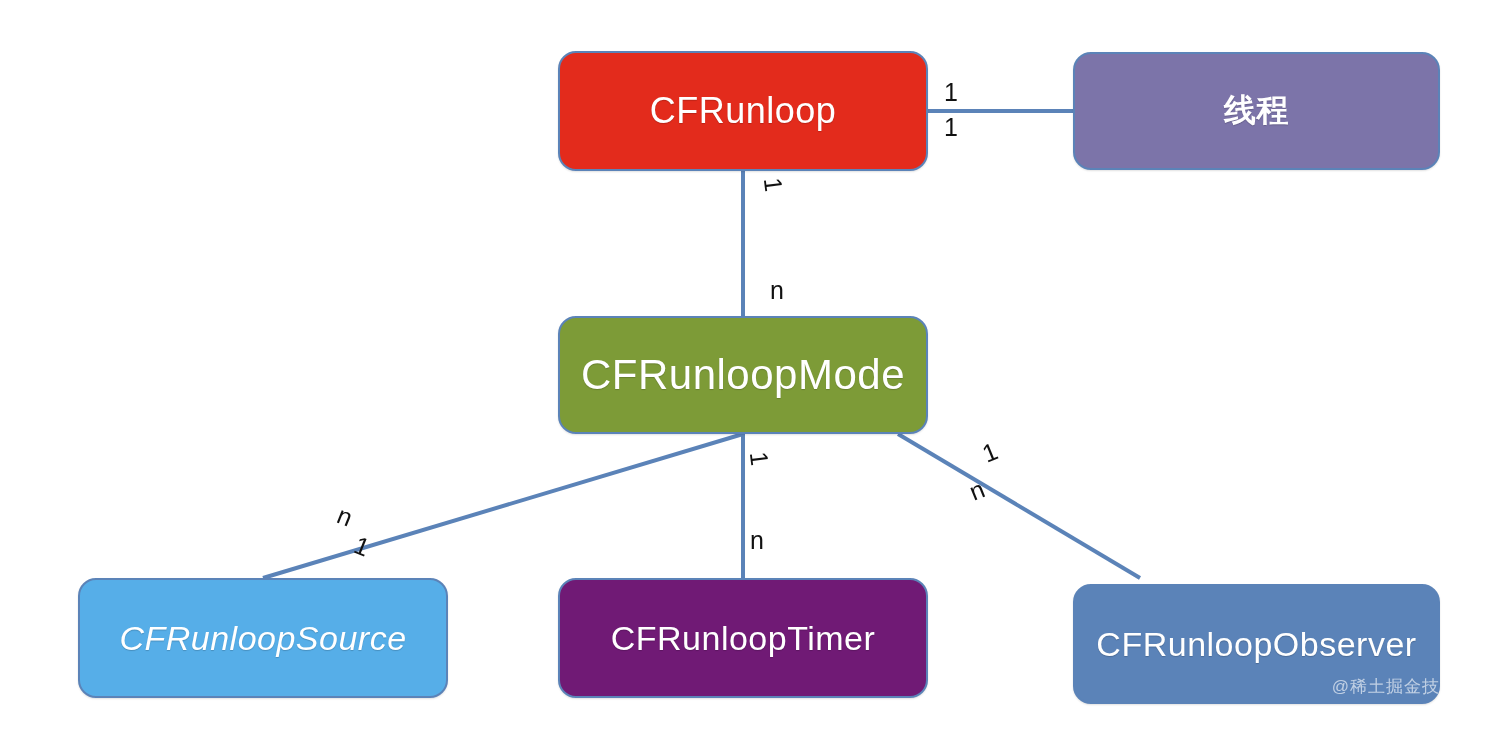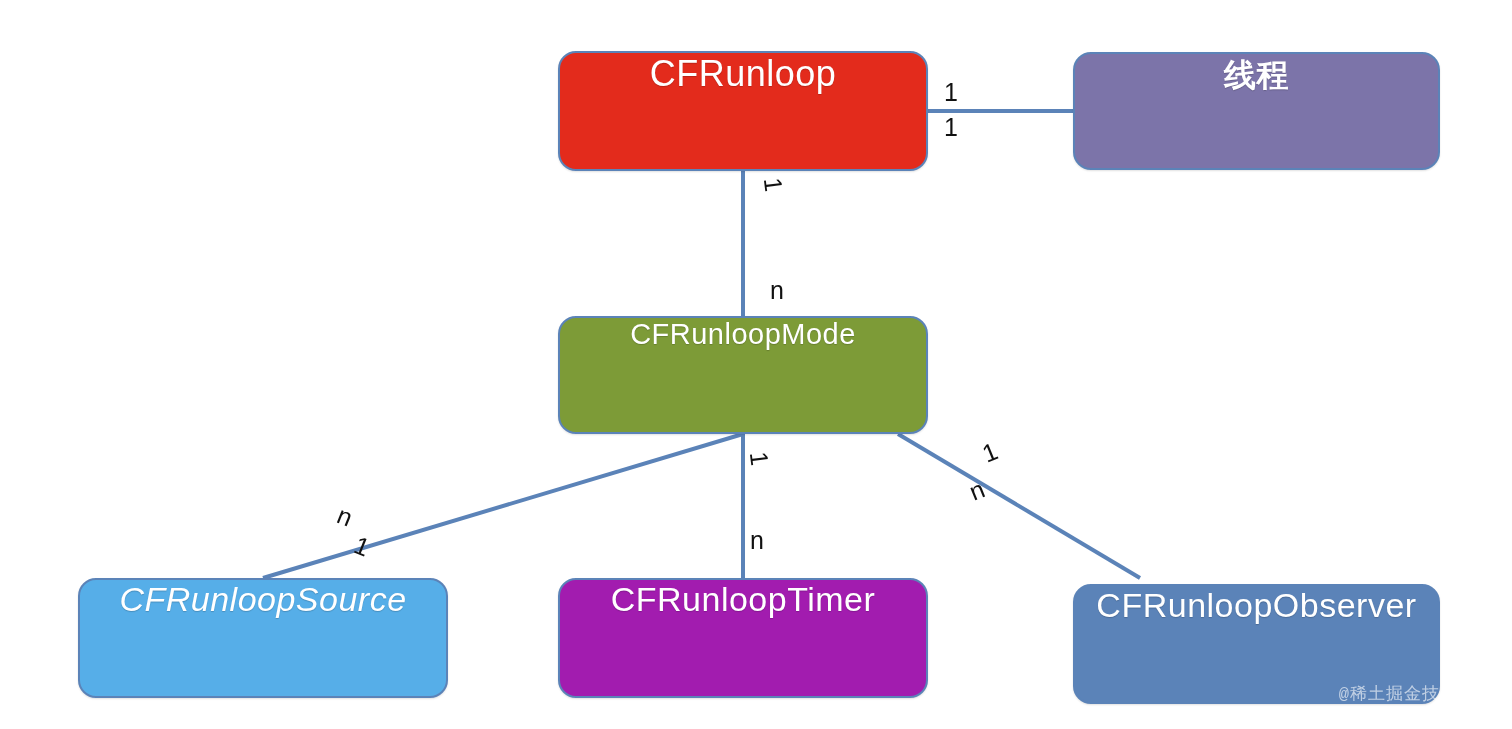--- a/index.html
+++ b/index.html
@@ -22,21 +22,21 @@
     width: 1512px;
     height: 729px;
     pointer-events: none;
   }
   .node {
     position: absolute;
     box-sizing: border-box;
     border-radius: 18px;
     border: 2px solid #5B83B8;
     display: flex;
-    align-items: flex-start;
+    align-items: center;
     justify-content: center;
     color: #ffffff;
     font-weight: 400;
     letter-spacing: 0.5px;
     text-shadow: 0 1px 1px rgba(0,0,0,0.18);
     box-shadow: 0 1px 2px rgba(0,0,0,0.12);
   }
   .node-label {
     white-space: nowrap;
   }
@@ -47,31 +47,31 @@
   }
   #node-thread {
     left: 1073px; top: 52px; width: 367px; height: 118px;
     background: #7C74A9;
     font-size: 32px;
     font-weight: bold;
   }
   #node-cfrunloopmode {
     left: 558px; top: 316px; width: 370px; height: 118px;
     background: #7D9B37;
-    font-size: 29px;
+    font-size: 42px;
   }
   #node-cfrunloopsource {
     left: 78px; top: 578px; width: 370px; height: 120px;
     background: #56AEE8;
     font-size: 34px;
     font-style: italic;
   }
   #node-cfrunlooptimer {
     left: 558px; top: 578px; width: 370px; height: 120px;
-    background: #a21caf;
+    background: #701a75;
     font-size: 34px;
   }
   #node-cfrunloopobserver {
     left: 1073px; top: 584px; width: 367px; height: 120px;
     background: #5B83B8;
     font-size: 34px;
   }
   .edge-label {
     position: absolute;
     color: #111111;
@@ -79,25 +79,25 @@
     font-family: "Liberation Sans", sans-serif;
     line-height: 1;
     white-space: nowrap;
   }
   .rot90 { transform: rotate(83deg); }
   .rot-diag-down { transform: rotate(-22deg); }
   .rot-diag-up { transform: rotate(22deg); }
   .watermark {
     position: absolute;
     right: 18px;
-    bottom: 24px;
+    bottom: 31px;
     color: rgba(255,255,255,0.62);
     font-size: 17px;
     letter-spacing: 1px;
-    font-family: Liberation Mono, monospace;
+    font-family: Liberation Sans, sans-serif;
     pointer-events: none;
   }
 </style>
 </head>
 <body>
 
 <div id="canvas">
 
   <svg class="edges" viewBox="0 0 1512 729">
     <line x1="928" y1="111" x2="1073" y2="111" stroke="#5B83B8" stroke-width="4"></line>

